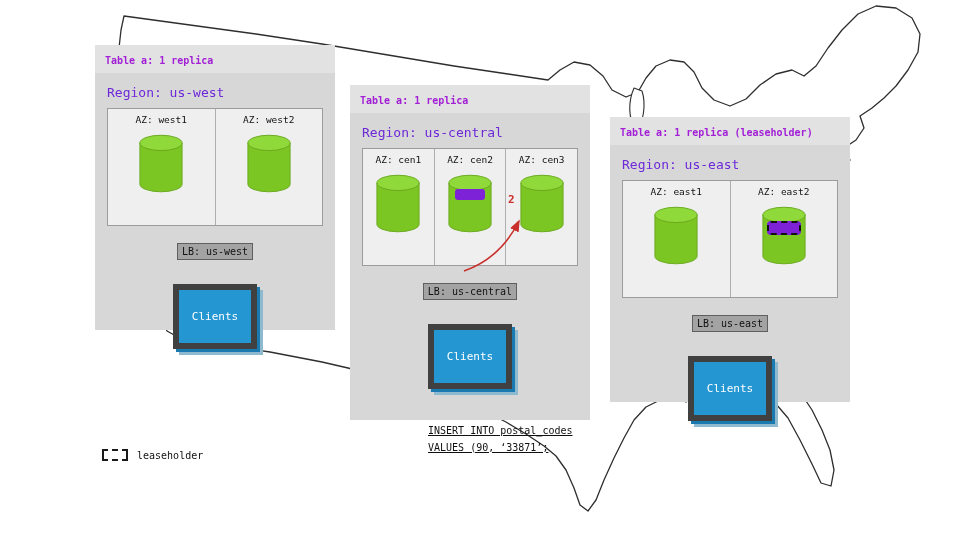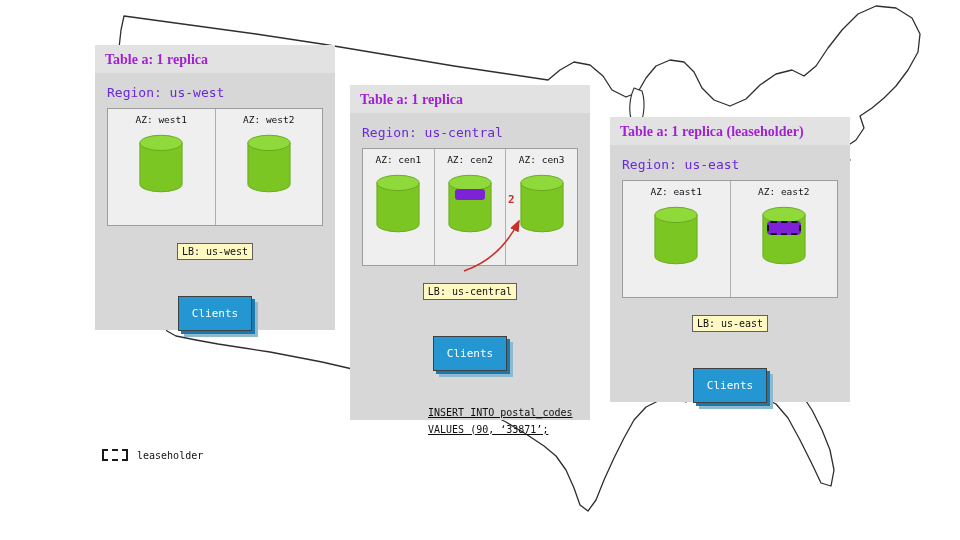--- a/index.html
+++ b/index.html
@@ -16,44 +16,44 @@
   .map-path{fill:#ffffff;stroke:#2e2e2e;stroke-width:1.3;stroke-linejoin:round;}
   .lake-path{fill:#ffffff;stroke:#2e2e2e;stroke-width:1.1;stroke-linejoin:round;}
 
   
   .panel{position:absolute;width:240px;background:#d7d7d7;z-index:2;}
   #panel-west{left:95px;top:45px;height:285px;}
   #panel-central{left:350px;top:85px;height:335px;}
   #panel-east{left:610px;top:117px;height:285px;}
 
   .panel-title{height:28px;line-height:28px;background:#e2e2e2;padding-left:10px;}
-  .panel-title-text{font-size:14px;font-weight:bold;color:var(--color-accent,#a21fd6);font-family:Liberation Serif, serif;}
+  .panel-title-text{font-size:10px;font-weight:bold;color:var(--color-accent,#a21fd6);}
 
   .region-label{margin:12px 12px 0;font-size:13px;color:#6d28d9;}
 
   .az-box{margin:8px 12px 17px;height:118px;background:#efefef;border:1px solid #9c9c9c;display:flex;}
   .az-col{flex:1;border-right:1px solid #aeaeae;padding-top:5px;}
   .az-col:last-child{border-right:none;}
   .az-label{text-align:center;font-size:9.5px;color:#111;white-space:nowrap;}
 
   .cyl-wrap{position:relative;width:46px;height:62px;margin:8px auto 0;}
   .cyl{display:block;width:46px;height:62px;}
   .cyl-body{fill:var(--color-node,#7cc623);stroke:#69a81d;stroke-width:1;}
   .cyl-top{fill:var(--color-node_top,#8fd93a);stroke:#69a81d;stroke-width:1;}
 
   .marker{display:none;position:absolute;left:50%;top:16px;transform:translateX(-50%);
           width:30px;height:11px;border-radius:3px;background:var(--color-replica,#7e22d8);}
   .marker-replica{display:block;}
   .marker-leaseholder{display:block;width:34px;height:14px;border:2px dashed #101010;border-radius:4px;}
 
-  .lb-box{width:max-content;margin:5px auto 0;padding:2px 4px;background:#fef9c3;
+  .lb-box{width:max-content;margin:5px auto 0;padding:2px 4px;background:#a3a3a3;
           border:1px solid #5f5f5f;font-size:10px;color:#111;white-space:nowrap;}
 
-  .clients-btn{display:block;margin:36px auto 0;padding:10px 13px;
-          background:var(--color-clients,#2496d2);color:#fff;border:1px solid #404040;
+  .clients-btn{display:block;margin:24px auto 0;padding:20px 13px;
+          background:var(--color-clients,#2496d2);color:#fff;border:6px solid #404040;
           font-size:11px;font-family:inherit;cursor:pointer;
           box-shadow:3px 3px 0 #1a7ab0,6px 6px 0 #8fb9cf;}
 
   .sql-text{margin:34px 8px 0 78px;font-size:10px;line-height:1.65;color:#101010;white-space:nowrap;text-decoration:underline;}
 
   
   .arrow-overlay{position:absolute;left:0;top:0;z-index:3;pointer-events:none;}
   .arrow-path{fill:none;stroke:var(--color-arrow,#c9302c);stroke-width:1.6;}
   .arrow-head{fill:var(--color-arrow,#c9302c);}
   .arrow-label{position:absolute;left:508px;top:193px;z-index:4;

